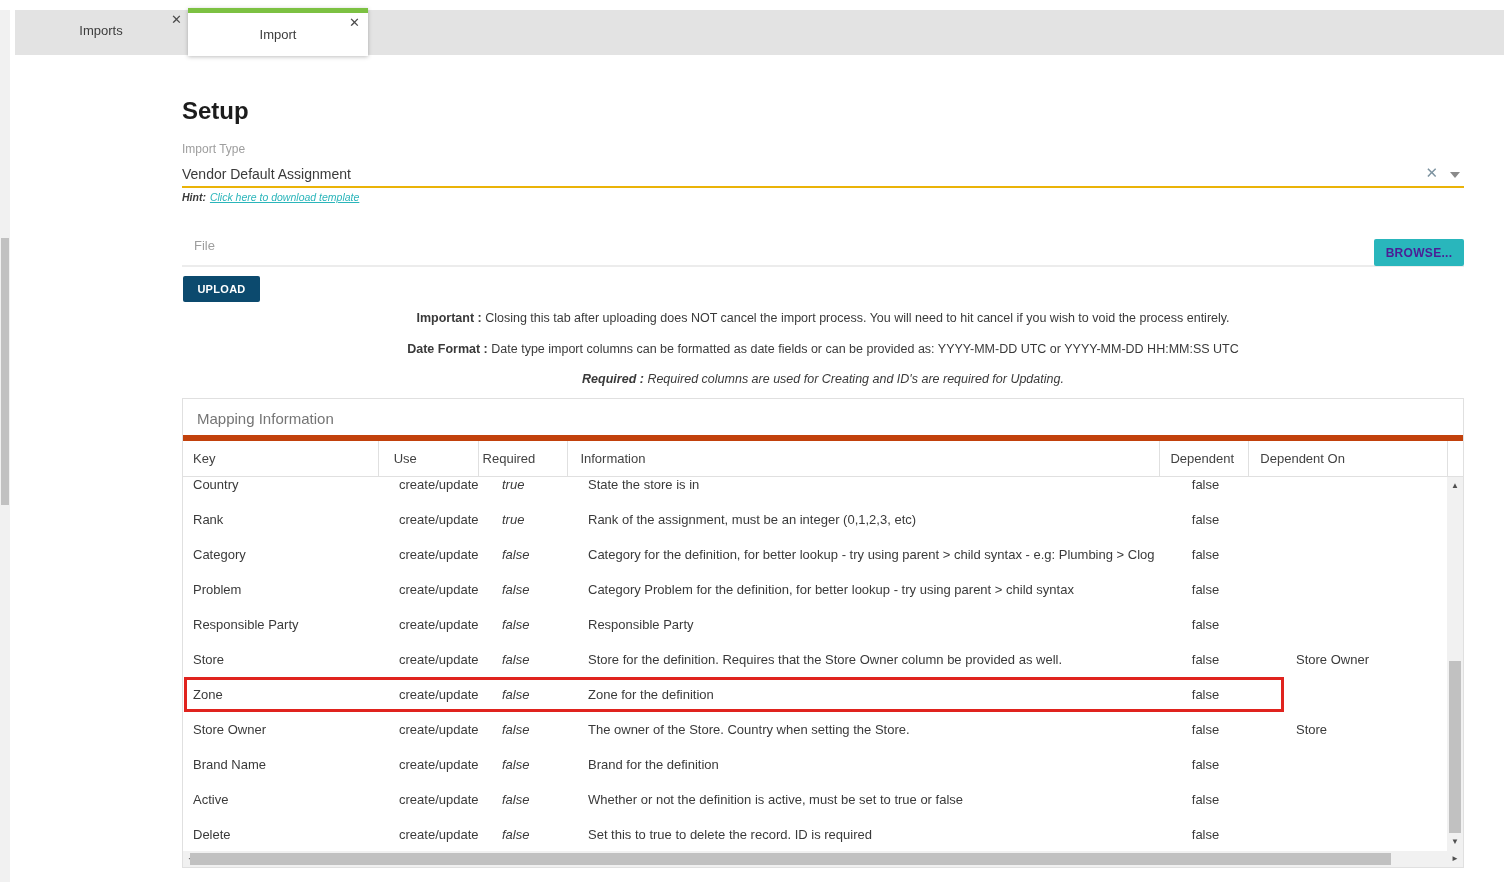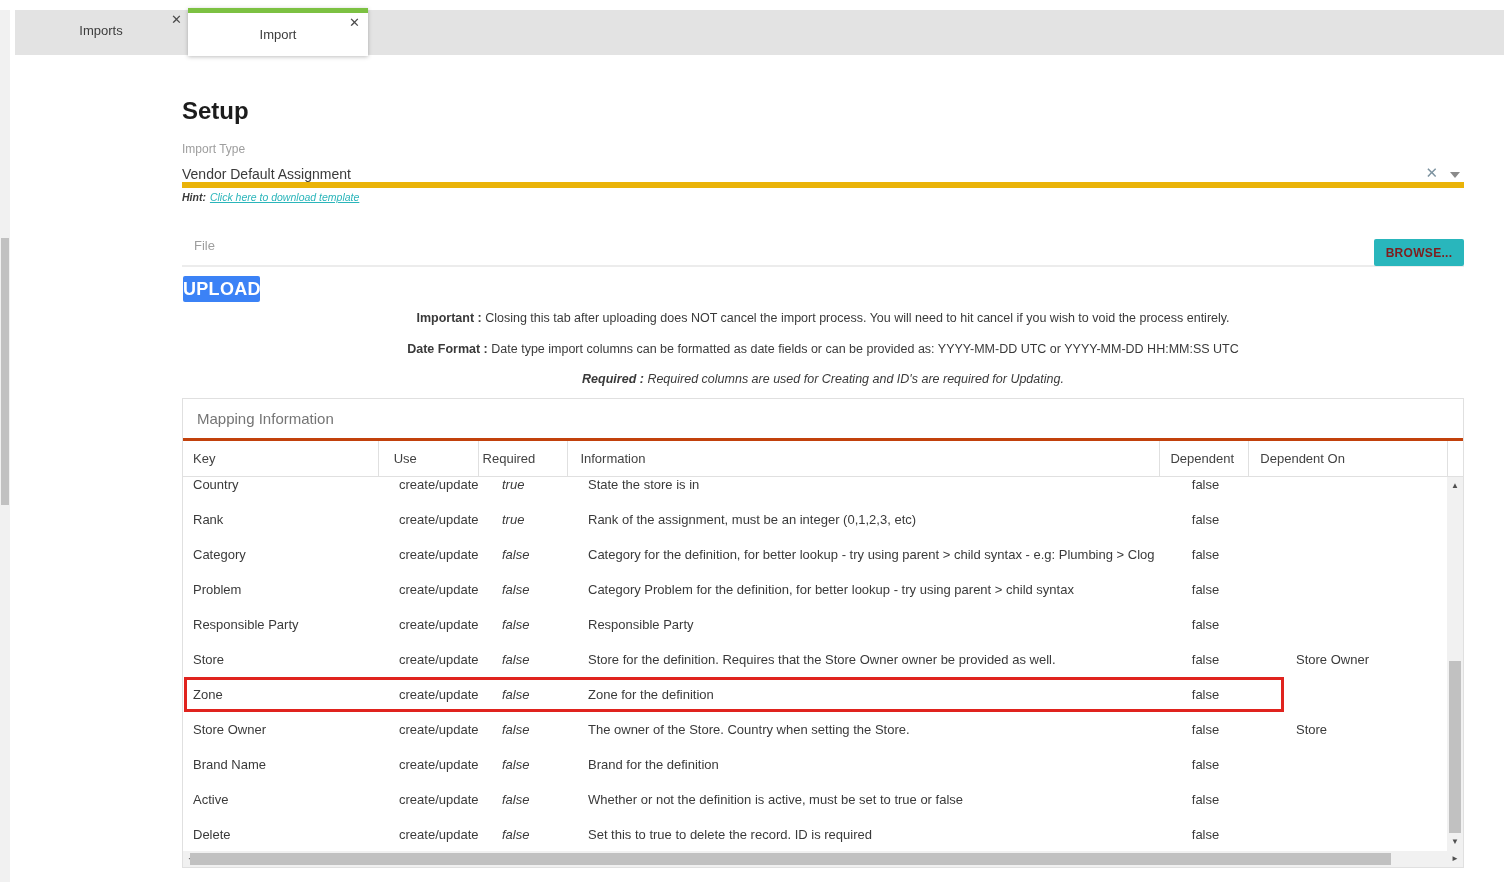--- a/index.html
+++ b/index.html
@@ -16,43 +16,43 @@
   .tab-inactive .tab-label { position:absolute; left:0; right:0; top:13px; text-align:center; font-size:13px; color:#3c3c3c; }
   .tab-inactive .tab-close { position:absolute; right:5px; top:2px; font-size:13px; color:#4a4a4a; cursor:pointer; }
   .tab-active { position:absolute; left:173px; top:-2px; width:180px; height:48px; background:#fff;
                 border-top:5px solid #7cc142; box-shadow:0 1px 4px rgba(0,0,0,.25); }
   .tab-active .tab-label { position:absolute; left:0; right:0; top:14px; text-align:center; font-size:13px; color:#3c3c3c; }
   .tab-active .tab-close { position:absolute; right:8px; top:2px; font-size:13px; color:#4a4a4a; cursor:pointer; }
 
   
   .setup-title { position:absolute; left:182px; top:97px; font-size:24px; font-weight:bold; color:#1c1c1c; }
   .import-type-label { position:absolute; left:182px; top:142px; font-size:12px; color:#9e9e9e; }
-  .import-type-field { position:absolute; left:182px; top:160px; width:1282px; height:28px; border-bottom:6px solid #eab308; cursor:pointer; }
+  .import-type-field { position:absolute; left:182px; top:160px; width:1282px; height:28px; border-bottom:2px solid #eab308; cursor:pointer; }
   .import-type-value { position:absolute; left:0; top:6px; font-size:14px; color:#3a3a3a; }
   .field-clear { position:absolute; right:26px; top:4px; font-size:15px; color:#7d93a0; cursor:pointer; }
   .field-caret { position:absolute; right:4px; top:12px; width:0; height:0; border-left:5px solid transparent; border-right:5px solid transparent; border-top:6px solid #8a8a8a; cursor:pointer; }
   .hint-line { position:absolute; left:182px; top:191px; font-size:10.5px; font-style:italic; }
   .hint-label { font-weight:bold; color:#3a3a3a; }
   .hint-link { color:#2ab5ba; text-decoration:underline; cursor:pointer; margin-left:4px; }
 
   .file-label { position:absolute; left:194px; top:238px; font-size:13px; color:#9e9e9e; }
   .file-field { position:absolute; left:182px; top:240px; width:1282px; height:27px; border-bottom:2px solid #ececec; }
-  .browse-button { position:absolute; left:1374px; top:239px; width:90px; height:27px; background:#29b6bc; color:#7f1d1d;
+  .browse-button { position:absolute; left:1374px; top:239px; width:90px; height:27px; background:#29b6bc; color:#4c1d95;
                    font-size:12px; font-weight:bold; border:none; border-radius:2px; cursor:pointer; letter-spacing:.3px; }
-  .upload-button { position:absolute; left:183px; top:276px; width:77px; height:26px; background:#3b82f6; color:#fff;
-                   font-size:18px; font-weight:bold; border:none; border-radius:2px; cursor:pointer; letter-spacing:.3px; }
+  .upload-button { position:absolute; left:183px; top:276px; width:77px; height:26px; background:#0c4a6e; color:#fff;
+                   font-size:11px; font-weight:bold; border:none; border-radius:2px; cursor:pointer; letter-spacing:.3px; }
 
   
   .note { position:absolute; left:182px; width:1282px; text-align:center; font-size:12.5px; color:#3a3a3a; }
   .note b { font-weight:bold; }
   .note-1 { top:311px; } .note-2 { top:342px; } .note-3 { top:372px;font-style:italic; }
 
   
   .mapping-panel { position:absolute; left:182px; top:398px; width:1282px; height:470px; border:1px solid #e0e0e0; background:#fff; }
-  .mapping-title { position:absolute; left:0; top:0; width:100%; height:42px; border-bottom:3px solid #c2410c; }
+  .mapping-title { position:absolute; left:0; top:0; width:100%; height:42px; border-bottom:6px solid #c2410c; }
   .mapping-title span { position:absolute; left:14px; top:11px; font-size:15px; color:#757575; }
 
   .thead { position:absolute; left:0; top:42px; width:100%; height:36px; border-bottom:1px solid #e0e0e0; display:flex; }
   .th { font-size:13px; color:#424242; padding-top:10px; border-left:1px solid #e0e0e0; }
   .th:first-child { border-left:none; }
   .th-key { width:195px; padding-left:10px; }
   .th-use { width:100px; padding-left:15px; }
   .th-required { width:90px; padding-left:4px; }
   .th-description { width:593px; padding-left:12px; }
   .th-dependent { width:89px; padding-left:10px; }
@@ -178,21 +178,21 @@
     <div class="td td-use">create/update</div>
     <div class="td td-required">false</div>
     <div class="td td-description">Responsible Party</div>
     <div class="td td-dependent">false</div>
     <div class="td td-dependent-on"></div>
   </div>
           <div class="trow">
     <div class="td td-key">Store</div>
     <div class="td td-use">create/update</div>
     <div class="td td-required">false</div>
-    <div class="td td-description">Store for the definition. Requires that the Store Owner owner be provided as well.</div>
+    <div class="td td-description">Store for the definition. Requires that the Store Owner column be provided as well.</div>
     <div class="td td-dependent">false</div>
     <div class="td td-dependent-on">Store Owner</div>
   </div>
           <div class="trow">
     <div class="td td-key">Zone</div>
     <div class="td td-use">create/update</div>
     <div class="td td-required">false</div>
     <div class="td td-description">Zone for the definition</div>
     <div class="td td-dependent">false</div>
     <div class="td td-dependent-on"></div>

